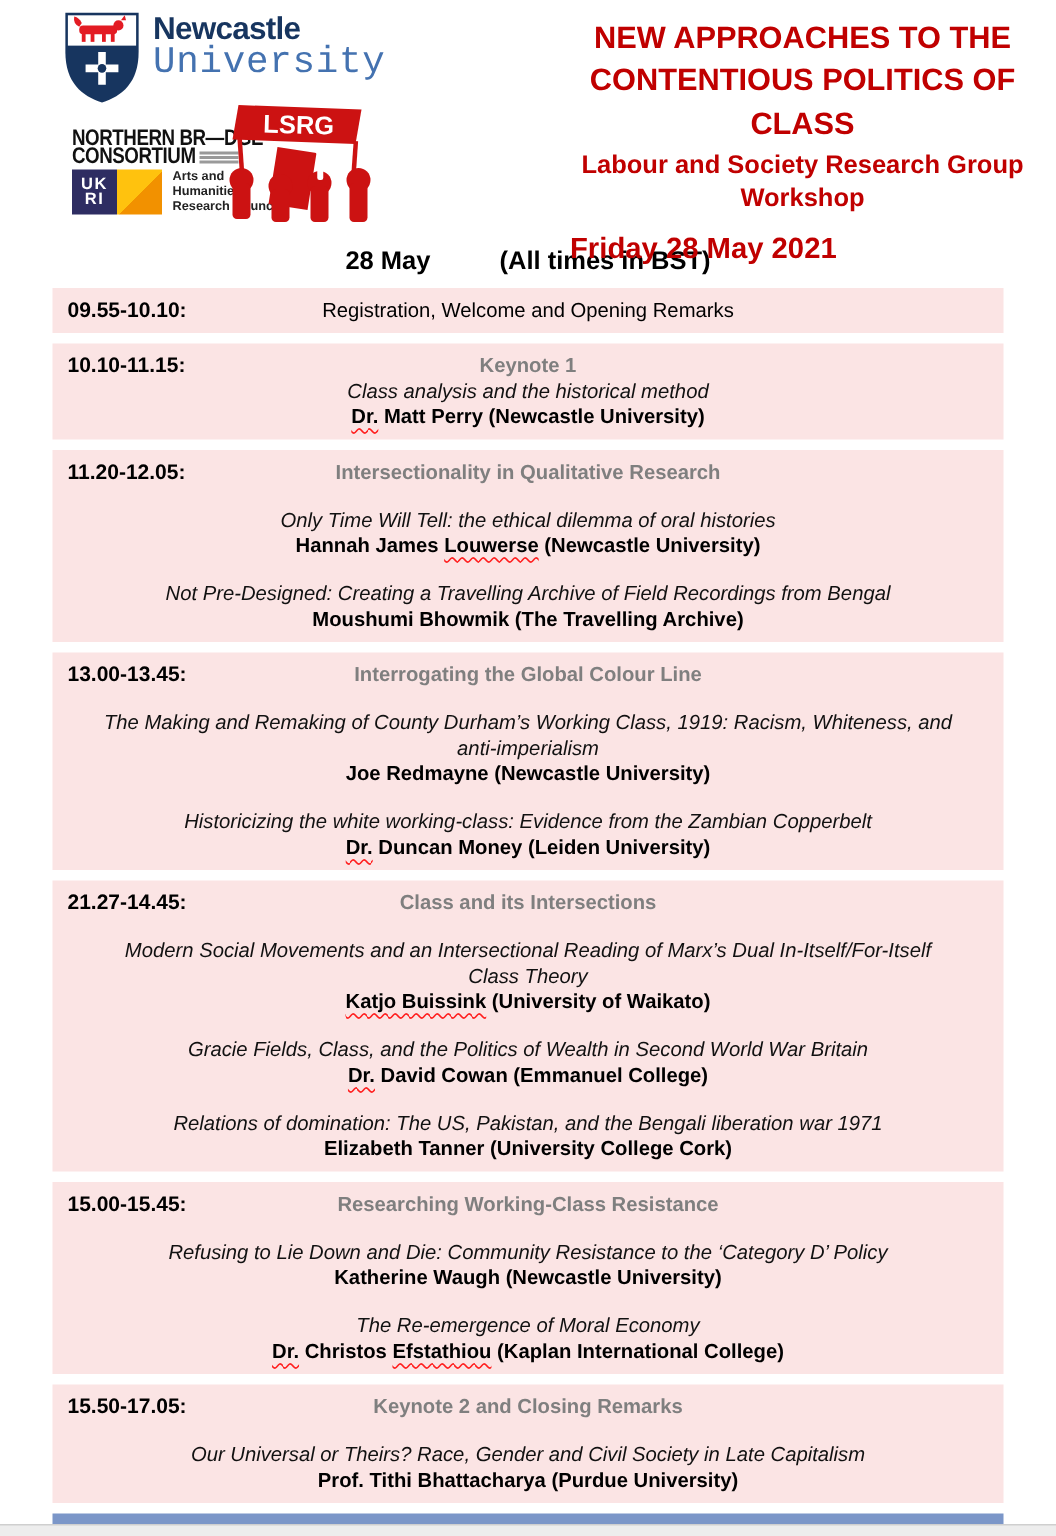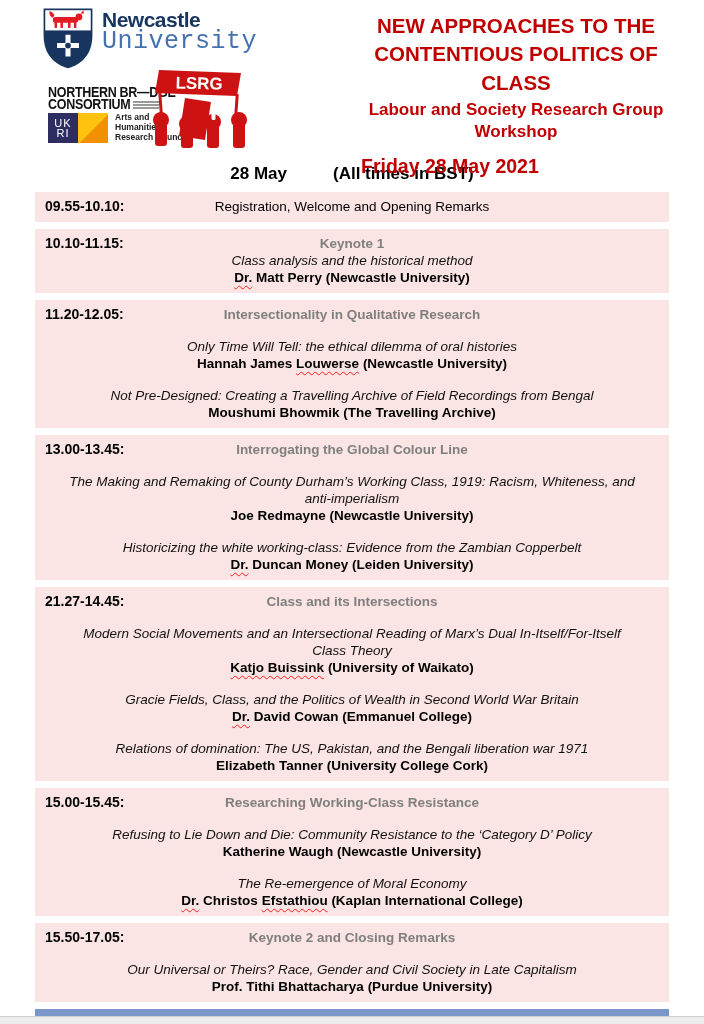--- a/index.html
+++ b/index.html
@@ -16,25 +16,25 @@
   .nu-shield { width: 56px; height: 64px; }
   .nu-word { margin-left: 6px; line-height: 0.95; padding-top: 4px; }
   .nu-word .l1 { font-size: 21px; font-weight: bold; color: var(--navy); letter-spacing: -0.5px; }
   .nu-word .l2 { font-size: 25px; font-family: Liberation Mono, monospace; color: var(--nu-blue); letter-spacing: 0.5px; }
   .nb-logo { position: absolute; left: 48px; top: 86px; line-height: 0.95; }
   .nb-logo .nbl { font-size: 12.5px; font-weight: bold; color: #111; letter-spacing: -0.3px; transform: scaleY(1.2); transform-origin: left top; white-space: nowrap; }
   .nb-row { display: flex; align-items: flex-end; gap: 3px; }
   .nb-small { display: inline-block; margin-bottom: 1px; }
   .nb-small i { display: block; width: 26px; height: 1.5px; background: #9a9a9a; margin-top: 1.5px; }
   .ukri { position: absolute; left: 48px; top: 113px; display: flex; align-items: center; }
-  .ukri-sq1 { width: 30px; height: 30px; background: #2e2d62; color: #fff; font-weight: normal; font-size: 11px; line-height: 0.95; display: flex; flex-direction: column; align-items: center; justify-content: center; letter-spacing: 1px; }
+  .ukri-sq1 { width: 30px; height: 30px; background: #2e2d62; color: #fff; font-weight: bold; font-size: 11px; line-height: 0.95; display: flex; flex-direction: column; align-items: center; justify-content: center; letter-spacing: 1px; }
   .ukri-sq2 { width: 30px; height: 30px; background: linear-gradient(135deg, #ffc20e 0 52%, #f29100 52% 100%); }
   .ahrc { margin-left: 7px; font-size: 8.5px; font-weight: bold; color: #222; line-height: 1.15; }
   .lsrg { position: absolute; left: 147px; top: 68px; width: 106px; height: 80px; }
-  .hdr-right { position: absolute; right: 33px; top: 12px; width: 310px; }
+  .hdr-right { position: absolute; right: 14px; top: 12px; width: 310px; }
   .hdr-title { text-align: center; color: var(--red); font-weight: bold; font-size: 20.5px; line-height: 1.38; }
   .hdr-sub { text-align: center; color: var(--red); font-weight: bold; font-size: 17px; line-height: 1.3; margin-top: 2px; }
   .hdr-date { text-align: left; color: var(--red); font-weight: bold; font-size: 19.5px; margin-top: 12px; }
   
   .day-heading { display: flex; justify-content: center; gap: 46px; font-size: 17px; font-weight: bold; color: #000; margin: 0 0 8px 0; }
   
   .schedule { margin: 0 35px; }
   .session-row { position: relative; background: var(--pink); margin-bottom: 7px; padding: 6px 30px 7px 30px; }
   .session-time { position: absolute; left: 10px; top: 6px; font-weight: bold; font-size: 14px; color: #000; white-space: nowrap; }
   .session-content { text-align: center; font-size: 13.5px; line-height: 17px; }

